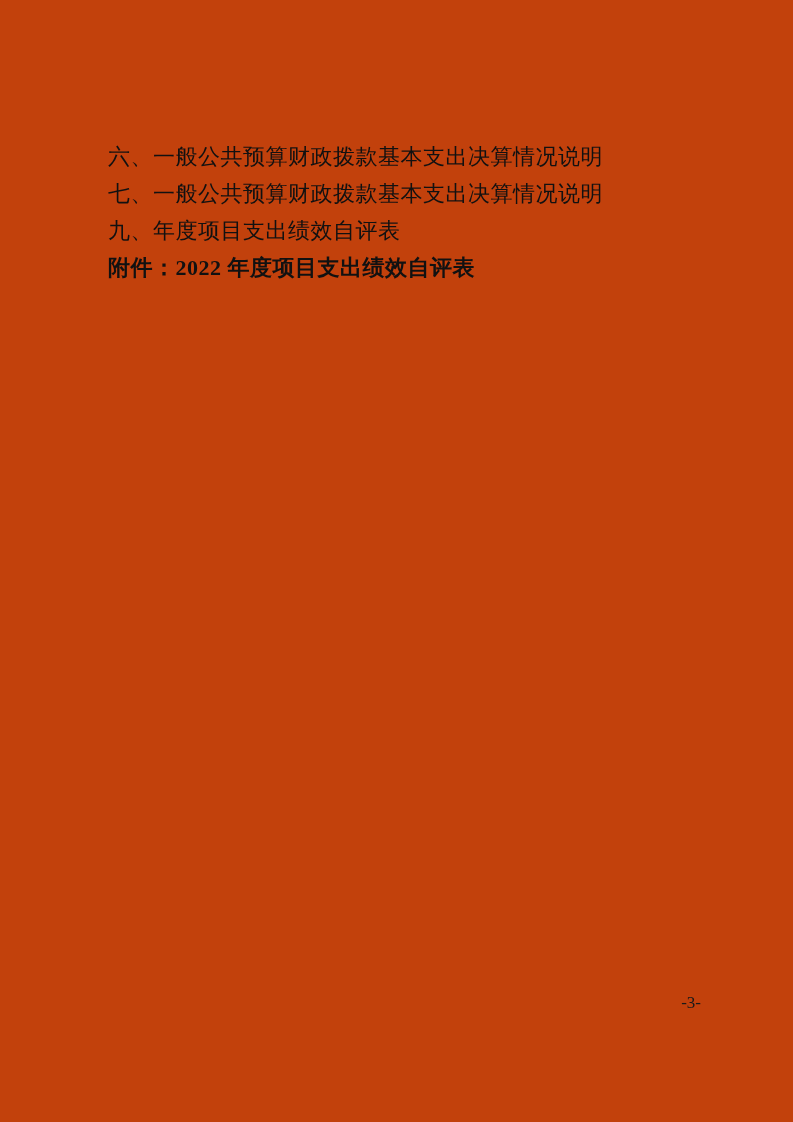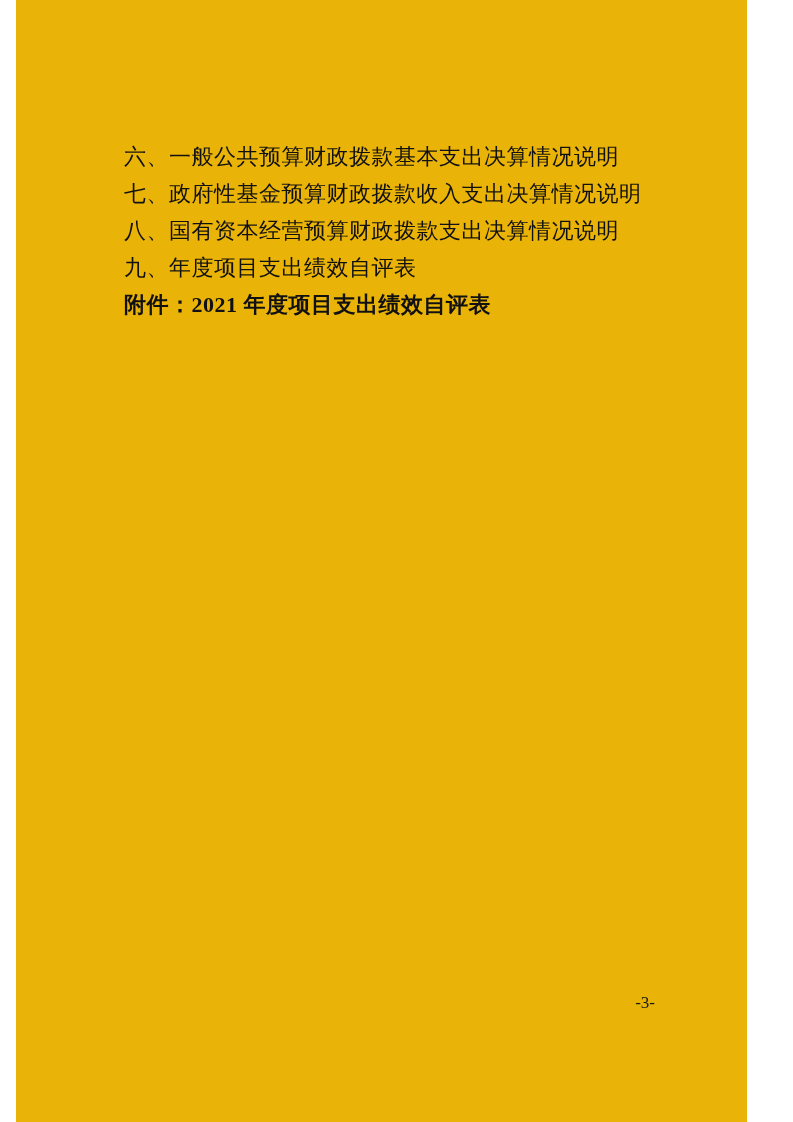--- a/index.html
+++ b/index.html
@@ -11,24 +11,24 @@
     height: 1122px;
     background: #ffffff;
     font-family: "Liberation Serif", "DejaVu Serif", serif;
     color: #1a1a1a;
     position: relative;
     overflow: hidden;
   }
   .page {
     position: absolute;
     top: 0;
-    left: 16px;
-    width: 731px;
+    left: 0;
+    width: 793px;
     height: 1122px;
-    background: #eab308;
+    background: #c2410c;
   }
   .content {
     position: absolute;
     left: 108px;
     top: 138px;
     width: 580px;
   }
   .toc-line {
     font-size: 22px;
     line-height: 37px;
@@ -48,21 +48,20 @@
     font-family: "Liberation Serif", "DejaVu Serif", serif;
   }
 </style>
 </head>
 <body>
 
 <div class="page">
 
   <div class="content">
     <div class="toc-line">六、一般公共预算财政拨款基本支出决算情况说明</div>
-    <div class="toc-line">七、政府性基金预算财政拨款收入支出决算情况说明</div>
-    <div class="toc-line">八、国有资本经营预算财政拨款支出决算情况说明</div>
+    <div class="toc-line">七、一般公共预算财政拨款基本支出决算情况说明</div>
     <div class="toc-line">九、年度项目支出绩效自评表</div>
-    <div class="toc-line bold">附件：2021 年度项目支出绩效自评表</div>
+    <div class="toc-line bold">附件：2022 年度项目支出绩效自评表</div>
   </div>
 
   <div class="page-number">-3-</div>
 
 </div>
 
 </body></html>

